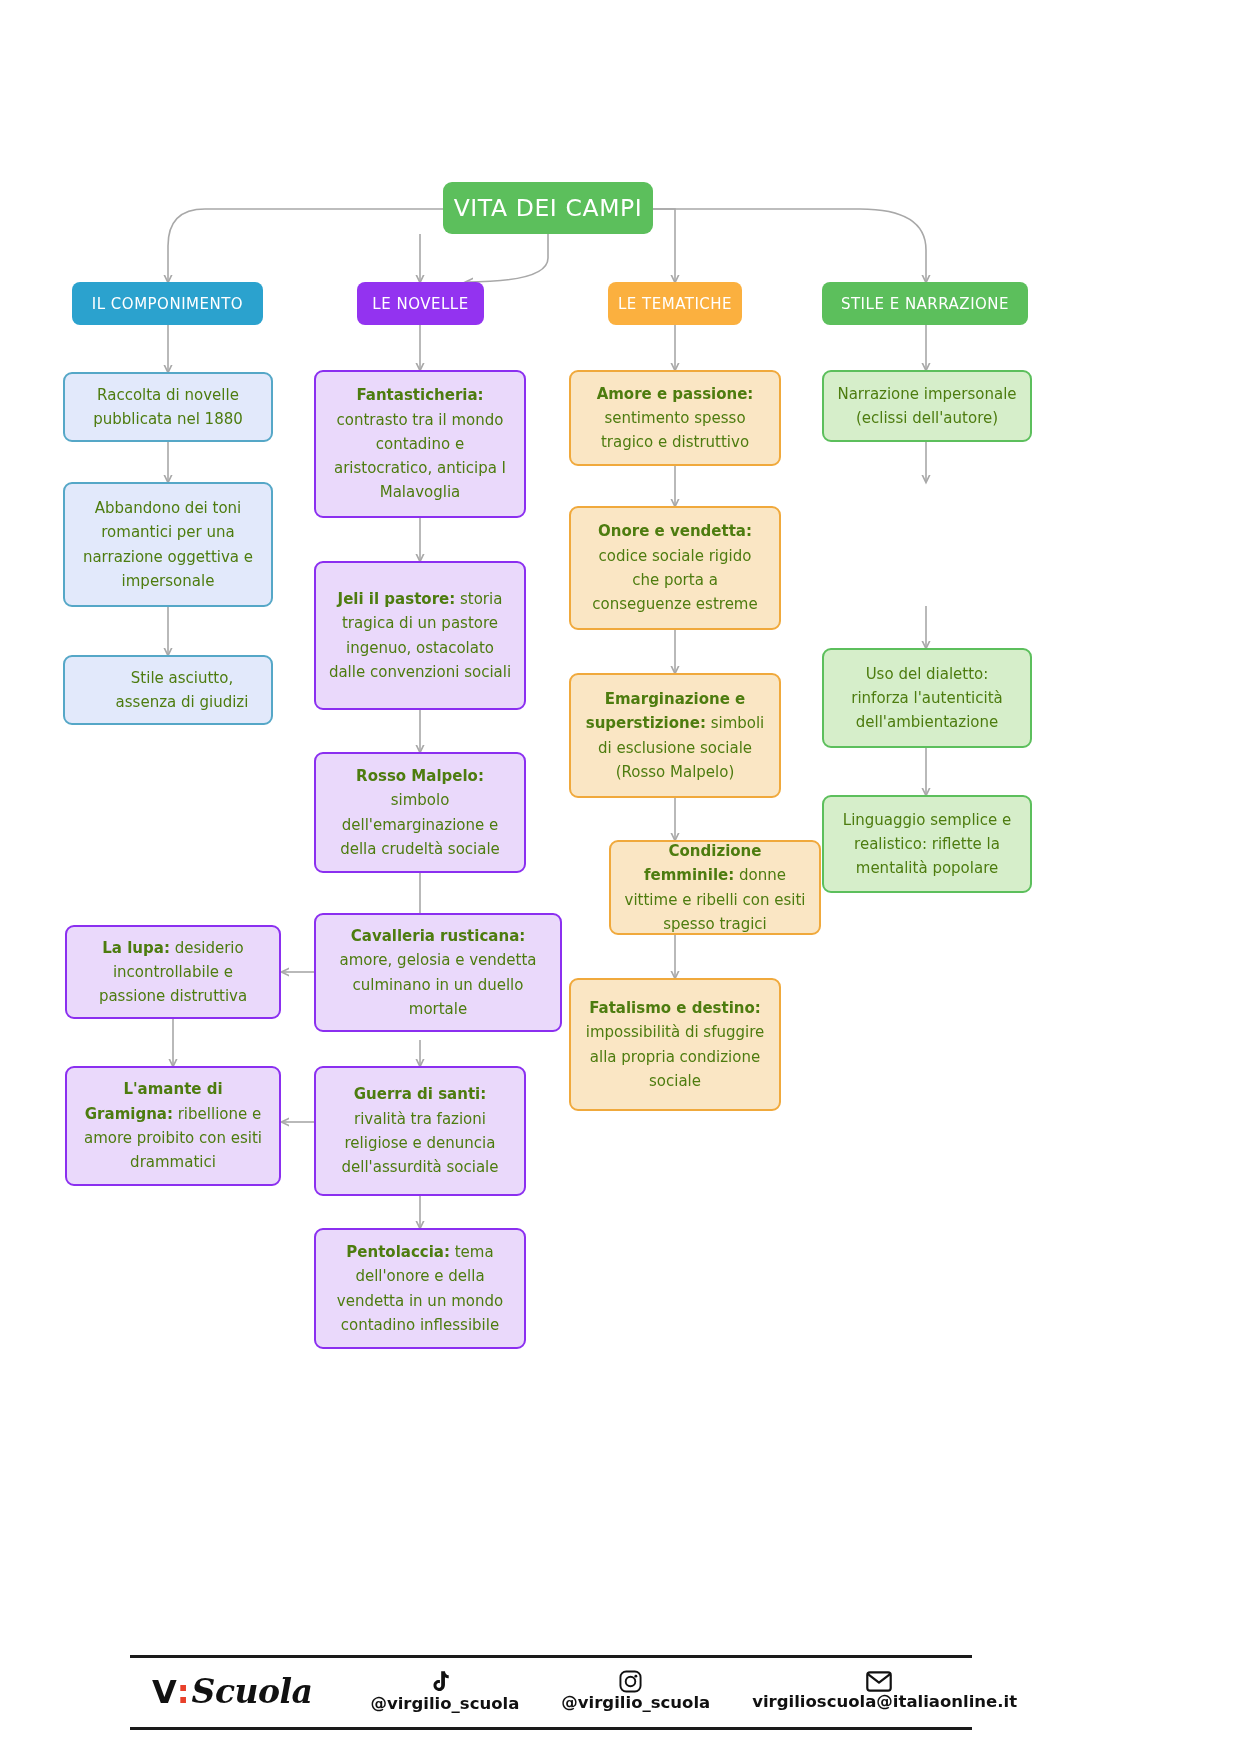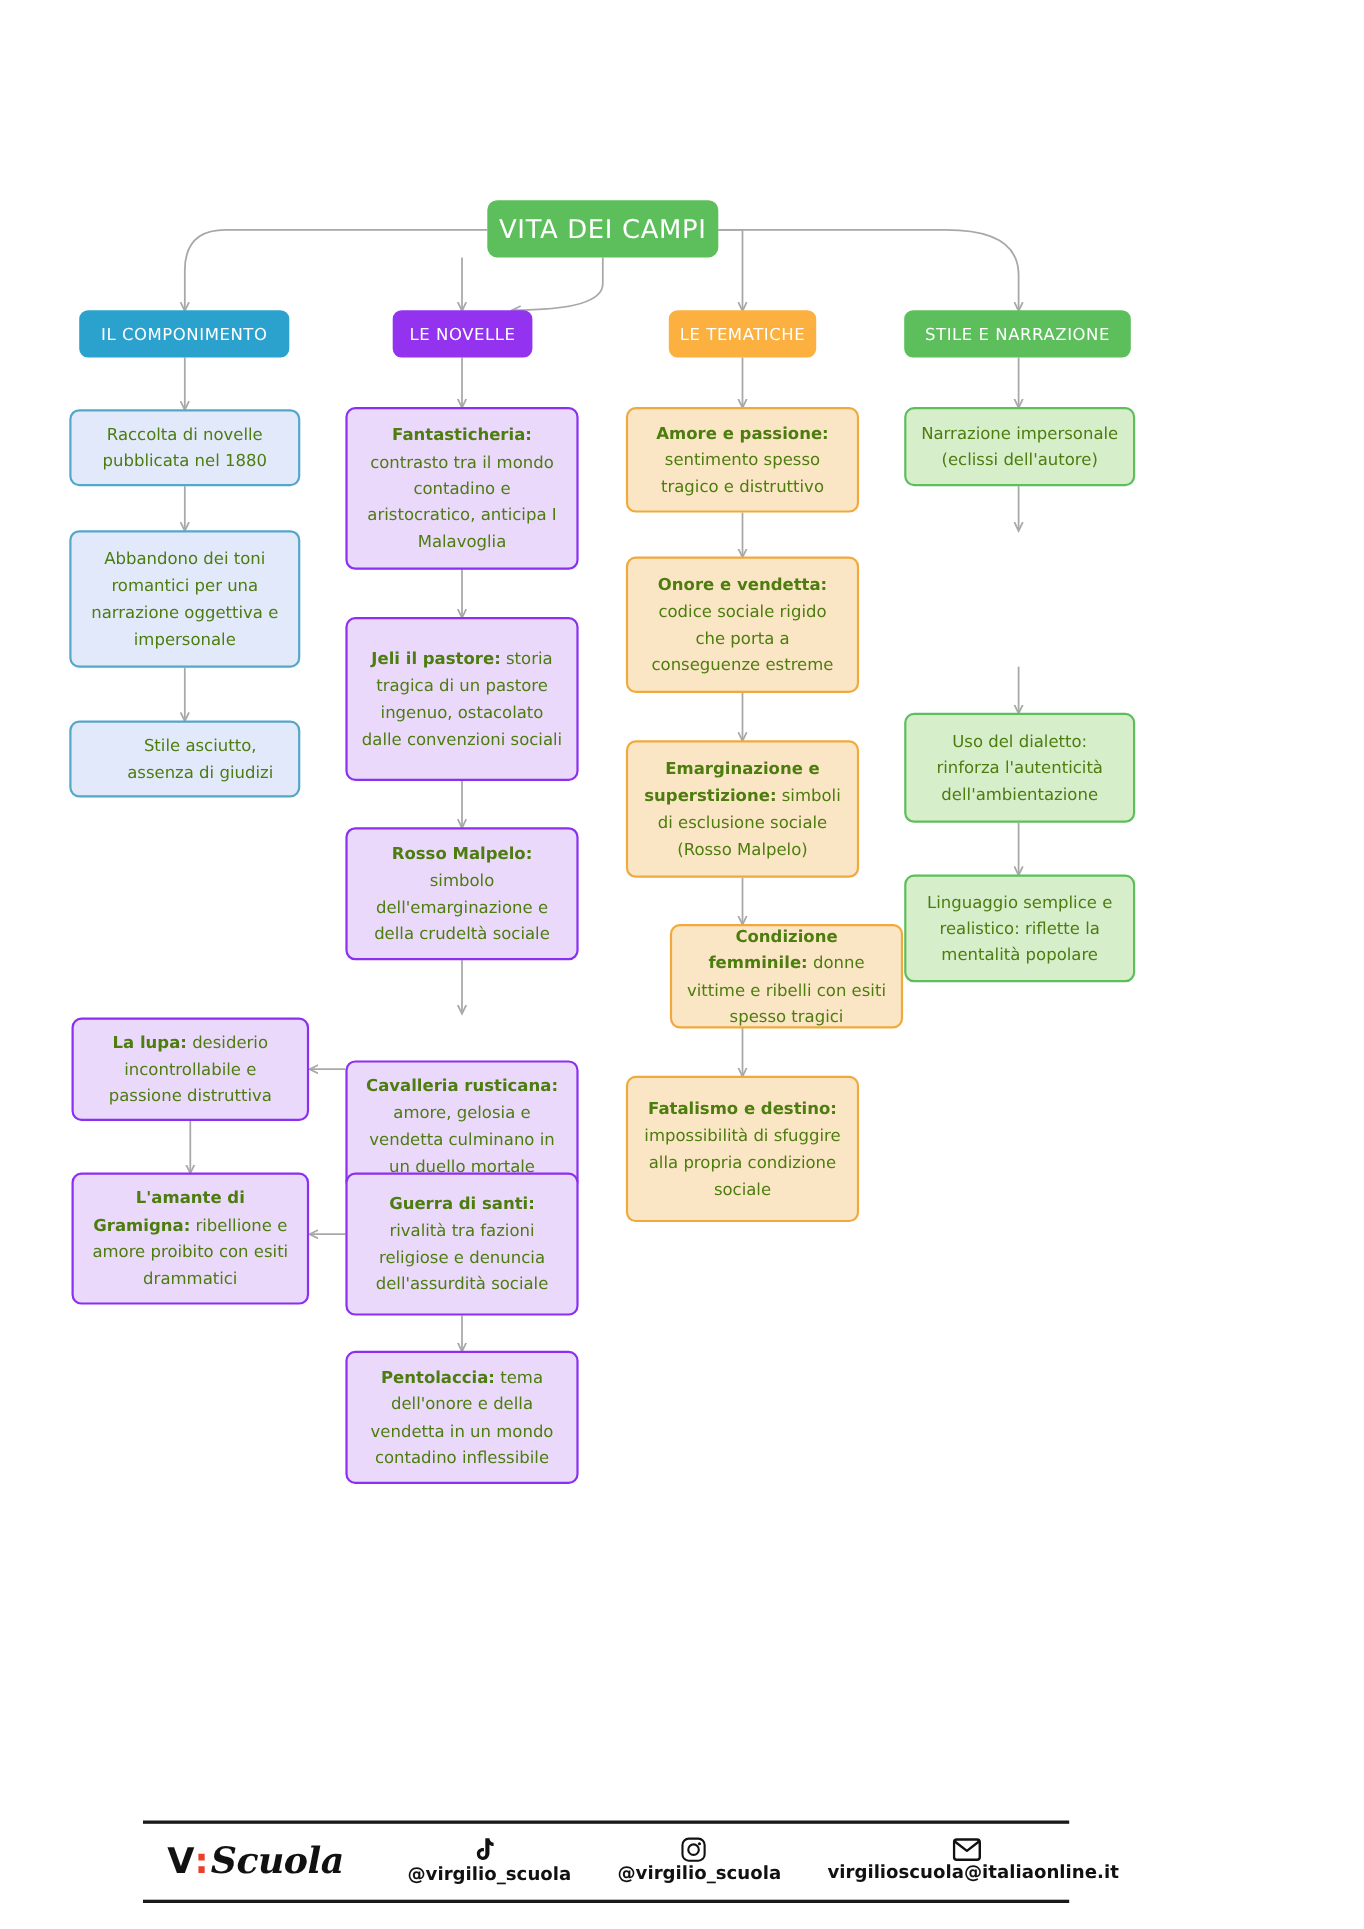--- a/index.html
+++ b/index.html
@@ -213,21 +213,21 @@
 
   <div class="node n-purple" style="left:314px; top:370px; width:212px; height:148px;">
     <span><b>Fantasticheria:</b><span> contrasto tra il mondo contadino e aristocratico, anticipa I Malavoglia</span></span>
   </div>
   <div class="node n-purple" style="left:314px; top:561px; width:212px; height:149px;">
     <span><b>Jeli il pastore:</b><span> storia tragica di un pastore ingenuo, ostacolato dalle convenzioni sociali</span></span>
   </div>
   <div class="node n-purple" style="left:314px; top:752px; width:212px; height:121px;">
     <span><b>Rosso Malpelo:</b><span> simbolo dell'emarginazione e della crudeltà sociale</span></span>
   </div>
-  <div class="node n-purple" style="left:314px; top:964px; width:212px; height:119px;">
+  <div class="node n-purple" style="left:314px; top:913px; width:248px; height:119px;">
     <span><b>Cavalleria rusticana:</b><span> amore, gelosia e vendetta culminano in un duello mortale</span></span>
   </div>
   <div class="node n-purple" style="left:314px; top:1066px; width:212px; height:130px;">
     <span><b>Guerra di santi:</b><span> rivalità tra fazioni religiose e denuncia dell'assurdità sociale</span></span>
   </div>
   <div class="node n-purple" style="left:314px; top:1228px; width:212px; height:121px;">
     <span><b>Pentolaccia:</b><span> tema dell'onore e della vendetta in un mondo contadino inflessibile</span></span>
   </div>
 
   <div class="node n-purple" style="left:65px; top:925px; width:216px; height:94px;">

